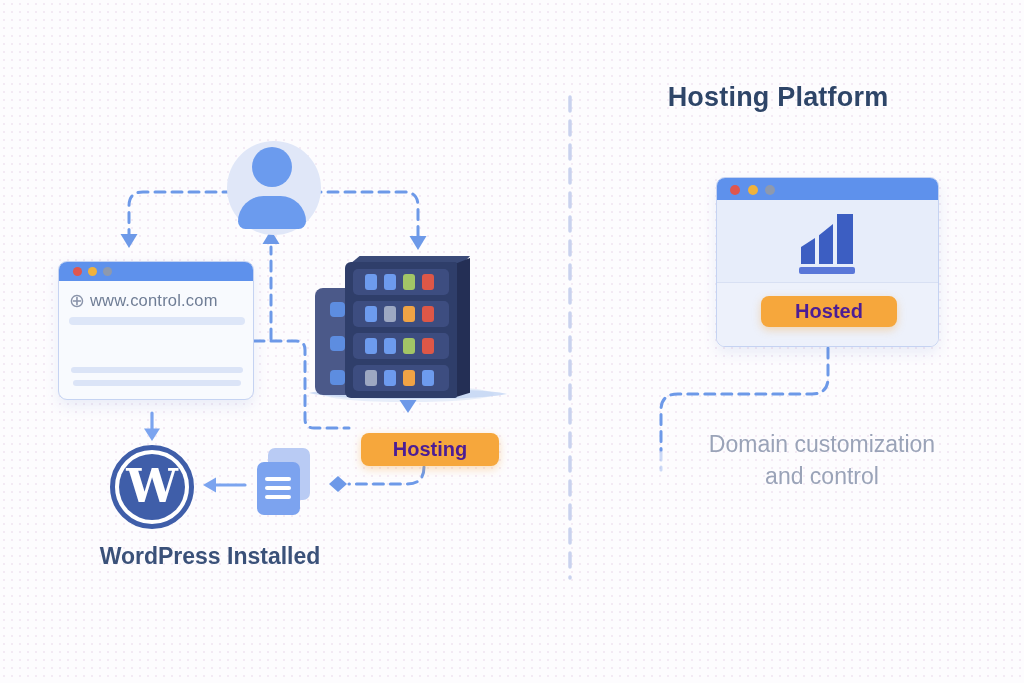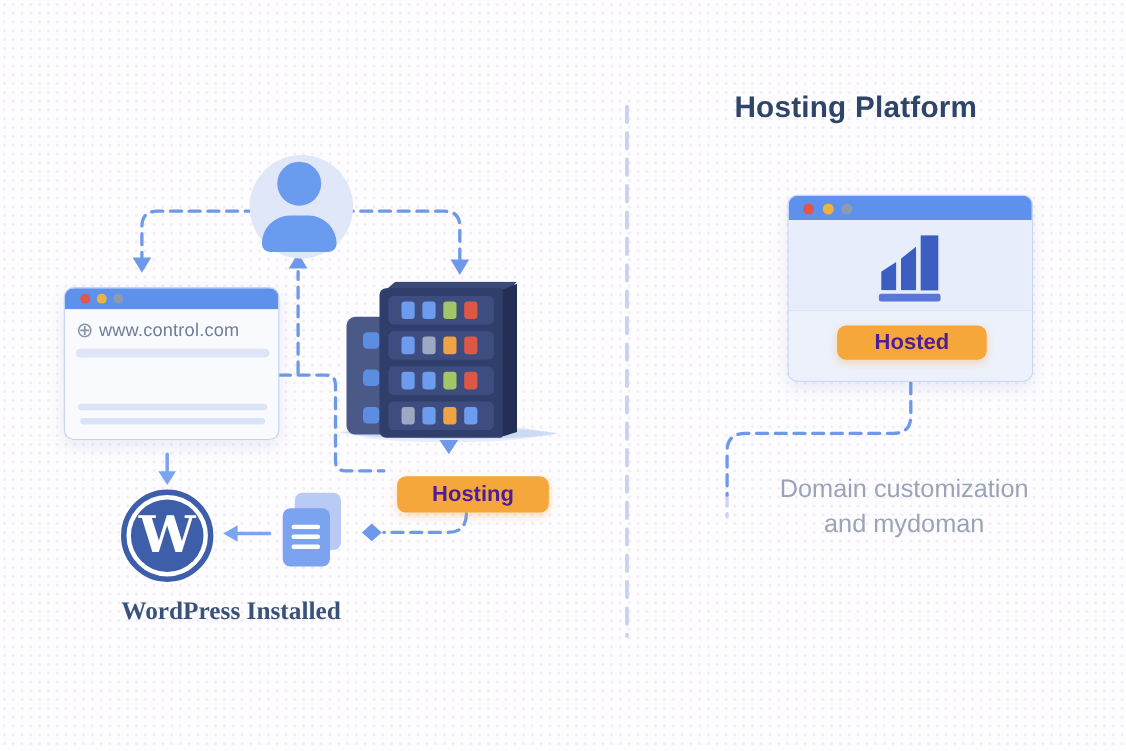--- a/index.html
+++ b/index.html
@@ -75,21 +75,21 @@
   .chip2{width:12px;height:16px;border-radius:3px;}
   .c-blue{background:#6d9bee;} .c-gray{background:#9da8c2;} .c-green{background:#a2c566;}
   .c-red{background:#dd5747;} .c-orange{background:#f0a345;}
 
   
   .wp-logo{left:110px;top:445px;width:84px;height:84px;border-radius:50%;
            border:5px solid #3f5ea9;background:#fff;box-sizing:border-box;}
   .wp-disc{position:absolute;left:4px;top:4px;width:66px;height:66px;border-radius:50%;background:#3f5ea9;
            display:flex;align-items:center;justify-content:center;}
   .wp-w{font-family:"DejaVu Serif",serif;font-weight:700;font-size:46px;color:#ffffff;line-height:1;margin-top:-2px;}
-  .wp-label{left:95px;top:543px;width:230px;text-align:center;font-size:23px;font-weight:600;color:#3a5179;font-family:Liberation Serif, serif;}
+  .wp-label{left:95px;top:543px;width:230px;text-align:center;font-size:23px;font-weight:600;color:#3a5179;}
 
   
   .docs{left:257px;top:448px;width:60px;height:70px;}
   .page{position:absolute;border-radius:7px;}
   .page-back{left:11px;top:0;width:42px;height:52px;background:#b9cbf4;}
   .page-front{left:0;top:14px;width:43px;height:53px;background:#7ca3ef;}
   .page-line{position:absolute;left:8px;width:26px;height:4px;border-radius:2px;background:#fff;}
 
   .caption{left:672px;top:428px;width:300px;text-align:center;color:#9aa3b8;font-size:23px;line-height:32px;}
 </style>
@@ -220,16 +220,16 @@
         <span class="bar bar3"></span>
         <span class="bar-base"></span>
       </div>
     </div>
     <div class="lower-area"></div>
     <div class="btn-orange hosted-btn">Hosted</div>
   </div>
 
   <div class="abs caption">
     <div>Domain customization</div>
-    <div>and mydoman</div>
+    <div>and control</div>
   </div>
 
 </div>
 
 </body></html>

